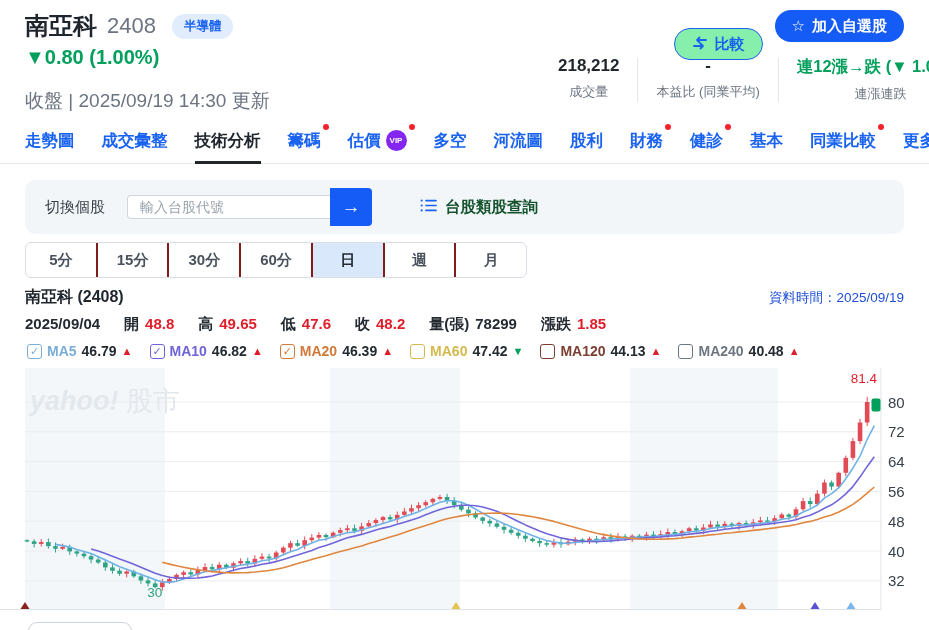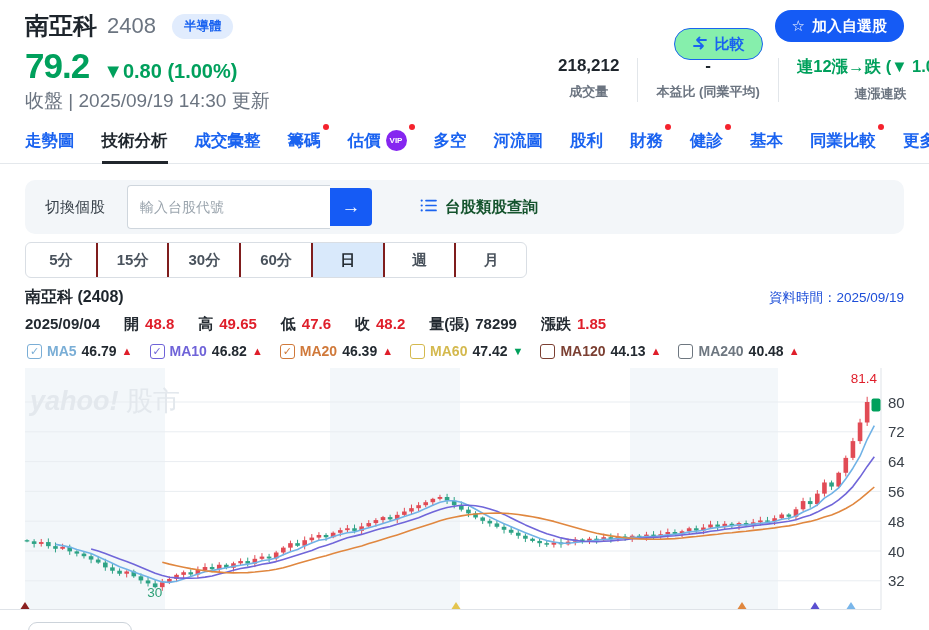--- a/index.html
+++ b/index.html
@@ -20,40 +20,40 @@
   #watchlist-btn { background:#155bf5; color:#fff; border:none; }
   #price-row { position:absolute; top:46px; left:25px; display:flex; align-items:baseline; gap:14px; }
   #price { font-size:35px; font-weight:bold; color:#00a05c; letter-spacing:-1px; }
   #price-change { font-size:20px; font-weight:bold; color:#00a05c; }
   #update-note { position:absolute; top:88px; left:25px; font-size:19px; color:#6b7480; }
 
   #header-stats { position:absolute; top:56px; left:540px; display:flex; align-items:flex-start; }
   .stat { text-align:center; padding:0 18px; }
   .stat-value { font-size:17px; font-weight:bold; color:#1e252c; white-space:nowrap; }
   .stat-value.green { color:#00a05c; font-size:16.5px; }
-  .stat-label { font-size:13px; color:#6b7480; margin-top:7px; white-space:nowrap;font-weight:bold; }
+  .stat-label { font-size:13px; color:#6b7480; margin-top:7px; white-space:nowrap; }
   .stat-divider { width:1px; height:44px; background:#e2e6ea; margin-top:2px; }
 
   
   #nav-tabs { position:absolute; top:118px; left:0; width:929px; height:46px;
     border-bottom:1px solid #e4e8ec; display:flex; align-items:center; padding-left:25px; gap:27px; }
   .nav-tab { position:relative; font-size:16.5px; font-weight:bold; color:#1a63f0;
     cursor:pointer; height:46px; display:flex; align-items:center; white-space:nowrap; }
   .nav-tab.active { color:#1e252c; border-bottom:3px solid #20262c; padding-top:3px; }
   .nav-dot { position:absolute; top:6px; right:-8px; width:6px; height:6px; border-radius:50%;
     background:#f5222d; }
   .vip-badge { display:inline-flex; align-items:center; justify-content:center;
     width:21px; height:21px; border-radius:50%; background:#8526f0; color:#fff;
     font-size:8px; font-weight:bold; margin-left:5px; }
 
   
   #search-panel { position:absolute; top:180px; left:25px; width:879px; height:54px;
     background:#f3f6f9; border-radius:10px; display:flex; align-items:center; padding-left:20px; }
   #search-label { font-size:15px; color:#39424b; margin-right:22px; }
-  #stock-input { width:203px; height:44px; border:1px solid #cfd6dd; border-right:none;
+  #stock-input { width:203px; height:24px; border:1px solid #cfd6dd; border-right:none;
     border-radius:4px 0 0 4px; padding:0 12px; font-size:14px; color:#a16207;
     font-family:inherit; outline:none; background:#fff; }
   #stock-input::placeholder { color:#9aa4ad; }
   #search-go-btn { width:42px; height:38px; background:#155bf5; color:#fff; border:none;
     border-radius:0 4px 4px 0; font-size:19px; cursor:pointer; line-height:38px; text-align:center; }
   #sector-link { display:flex; align-items:center; gap:8px; margin-left:48px;
     color:#14532d; font-size:15.5px; font-weight:bold; cursor:pointer; }
 
   
   #period-bar { position:absolute; top:242px; left:25px; width:502px; height:36px;
@@ -104,21 +104,20 @@
       </span>
       <span>比較</span>
     </div>
     <div class="pill-btn" id="watchlist-btn">
       <span>☆</span>
       <span>加入自選股</span>
     </div>
   </div>
 
   <div id="price-row">
-    <span id="price">79.2</span>
     <span id="price-change">▼0.80 (1.00%)</span>
   </div>
   <div id="update-note">收盤 | 2025/09/19 14:30 更新</div>
 
   <div id="header-stats">
       <div class="stat">
         <div class="stat-value">218,212</div>
         <div class="stat-label">成交量</div>
       </div>
       <div class="stat-divider"></div>
@@ -130,25 +129,25 @@
       <div class="stat">
         <div class="stat-value green">連12漲→跌 (▼ 1.00%)</div>
         <div class="stat-label">連漲連跌</div>
       </div>
     </div>
 
   <div id="nav-tabs">
       <div class="nav-tab">
         <span>走勢圖</span>
       </div>
+      <div class="nav-tab">
+        <span>成交彙整</span>
+      </div>
       <div class="nav-tab active">
         <span>技術分析</span>
-      </div>
-      <div class="nav-tab">
-        <span>成交彙整</span>
       </div>
       <div class="nav-tab">
         <span>籌碼</span>
         <span class="nav-dot"></span>
       </div>
       <div class="nav-tab">
         <span>估價</span>
         <span class="vip-badge">VIP</span>
         <span class="nav-dot"></span>
       </div>

